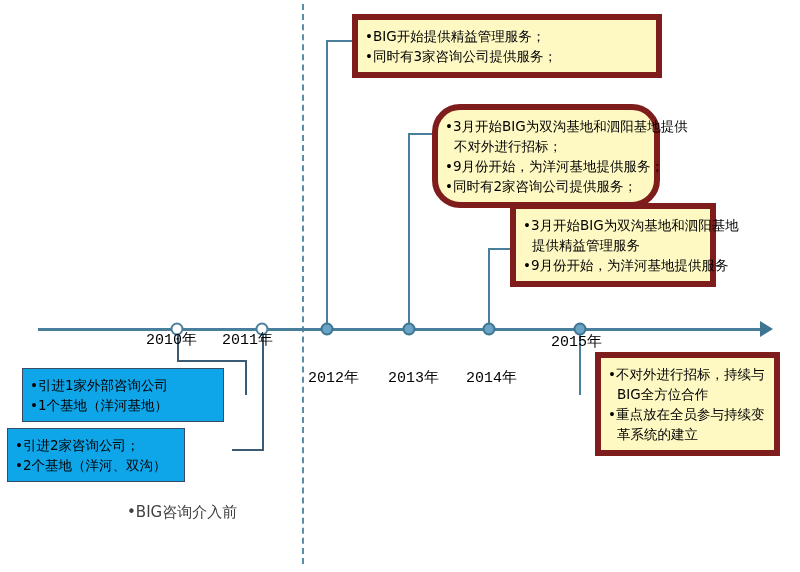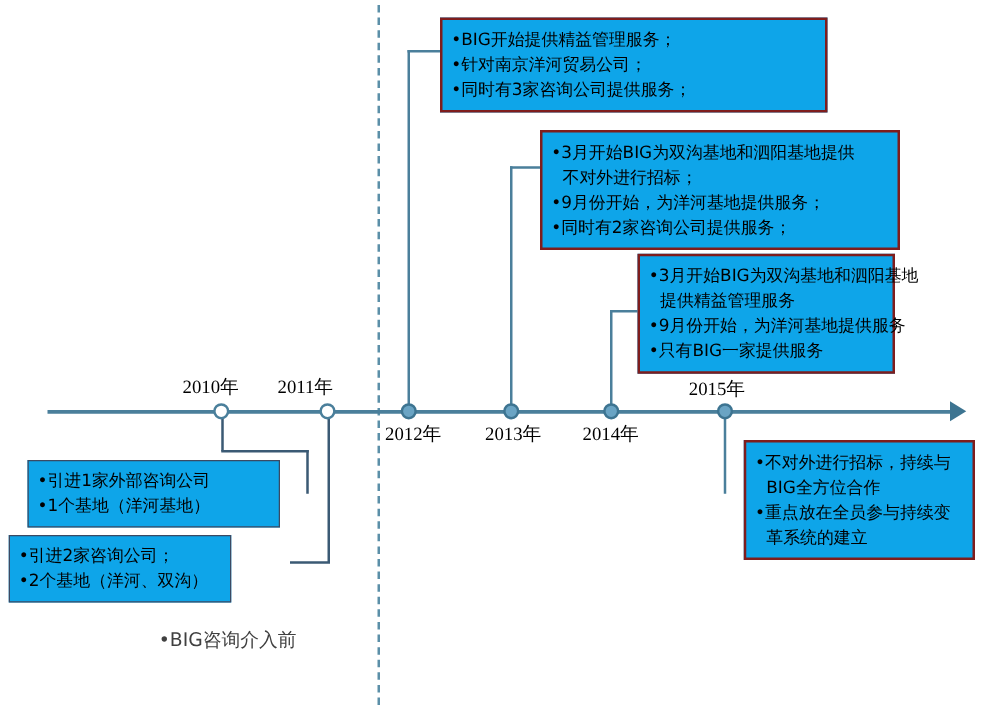--- a/index.html
+++ b/index.html
@@ -66,35 +66,36 @@
     background: #6aa4c4;
     border: 2px solid #3d7491;
   }
 
   
   .year-label {
     position: absolute;
     font-size: 15px;
     color: #000000;
     white-space: nowrap;
-    font-family: Liberation Serif, serif;
+    font-family: Liberation Mono, monospace;
+    margin-top: 30px;
   }
 
   
   .callout {
     position: absolute;
     box-sizing: border-box;
     font-size: 13.5px;
     line-height: 20px;
     color: #000000;
     padding: 6px 8px 6px 7px;
   }
   .callout.blue {
-    background: #0ea5e9;
-    border: 2px solid #7f1d1d;
+    background: #fef9c3;
+    border: 6px solid #7f1d1d;
   }
   .callout.white {
     background: #0ea5e9;
     border: 1px solid #3b4a63;
   }
   .callout .line {
     white-space: nowrap;
   }
   .callout .line.indent {
     padding-left: 9px;
@@ -154,36 +155,34 @@
 
   <div class="year-label" style="left:146px; top:300px;">2010年</div>
   <div class="year-label" style="left:222px; top:300px;">2011年</div>
   <div class="year-label" style="left:308px; top:338px;">2012年</div>
   <div class="year-label" style="left:388px; top:338px;">2013年</div>
   <div class="year-label" style="left:466px; top:338px;">2014年</div>
   <div class="year-label" style="left:551px; top:302px;">2015年</div>
 
   <div class="callout blue" style="left:352px; top:14px; width:310px;">
     <div class="line">•BIG开始提供精益管理服务；</div>
-    <div class="line">•针对南京洋河贸易公司；</div>
     <div class="line">•同时有3家咨询公司提供服务；</div>
   </div>
 
-  <div class="callout blue" style="left:432px; top:104px; width:288px;">
+  <div class="callout blue" style="left:432px; top:104px; width:228px;border-radius:28px;">
     <div class="line">•3月开始BIG为双沟基地和泗阳基地提供</div>
     <div class="line indent">不对外进行招标；</div>
     <div class="line">•9月份开始，为洋河基地提供服务；</div>
     <div class="line">•同时有2家咨询公司提供服务；</div>
   </div>
 
   <div class="callout blue" style="left:510px; top:203px; width:206px;">
     <div class="line">•3月开始BIG为双沟基地和泗阳基地</div>
     <div class="line indent">提供精益管理服务</div>
     <div class="line">•9月份开始，为洋河基地提供服务</div>
-    <div class="line">•只有BIG一家提供服务</div>
   </div>
 
   <div class="callout blue" style="left:595px; top:352px; width:185px;">
     <div class="line">•不对外进行招标，持续与</div>
     <div class="line indent">BIG全方位合作</div>
     <div class="line">•重点放在全员参与持续变</div>
     <div class="line indent">革系统的建立</div>
   </div>
 
   <div class="callout white" style="left:22px; top:368px; width:202px;">

